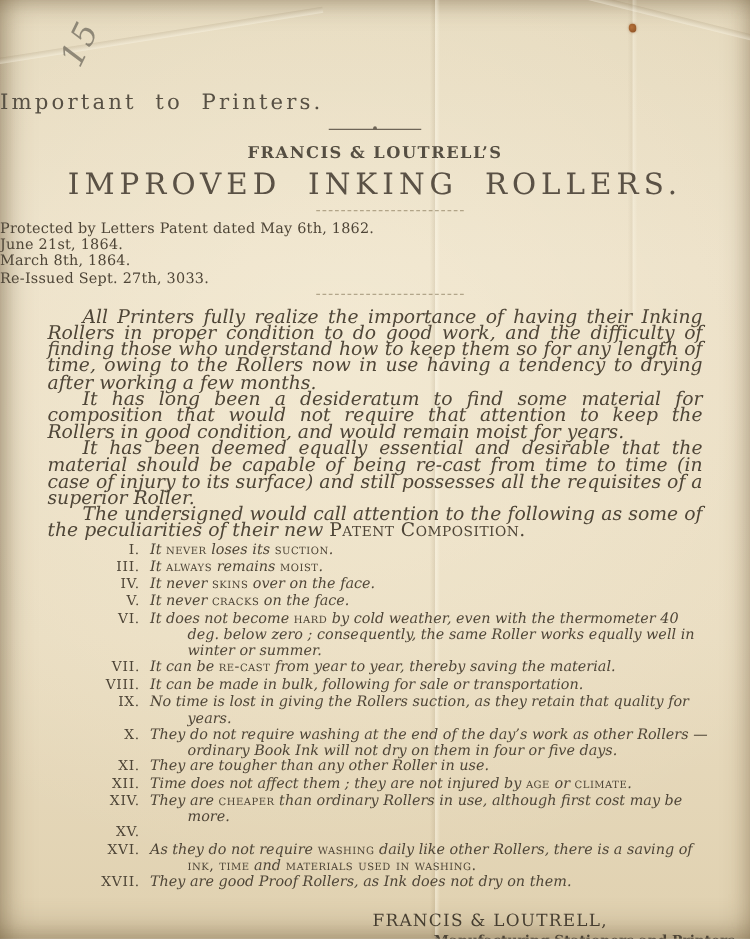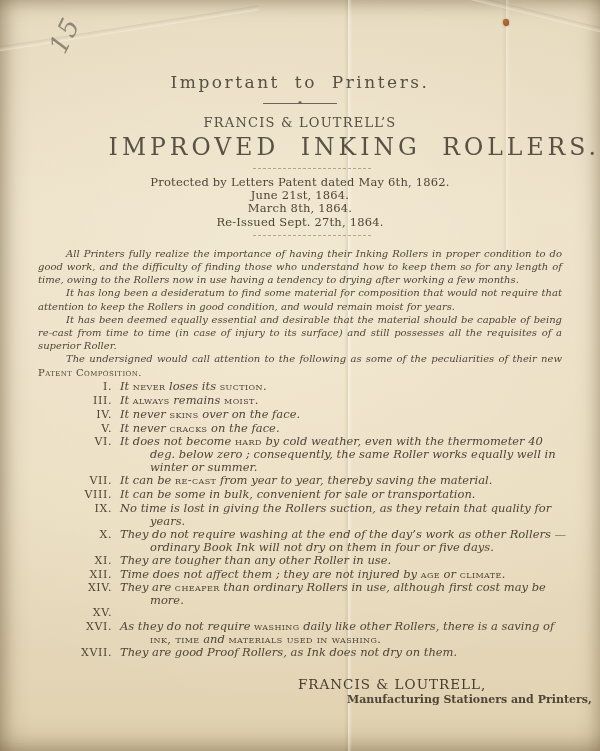--- a/index.html
+++ b/index.html
@@ -18,31 +18,31 @@
   }
   .crease-v{position:absolute;top:0;bottom:0;width:8px;pointer-events:none;
     background:linear-gradient(90deg,rgba(0,0,0,0),rgba(104,84,50,.11) 45%,rgba(255,252,240,.45) 56%,rgba(0,0,0,0));}
   .crease-d{position:absolute;height:5px;pointer-events:none;
     background:linear-gradient(180deg,rgba(104,84,50,.13),rgba(255,252,240,.38));}
   .stain{position:absolute;left:503px;top:19px;width:6px;height:7px;border-radius:50% 50% 45% 55%;
     background:radial-gradient(circle at 40% 40%, #b5713a, #8a4f22);box-shadow:0 0 2px rgba(138,79,34,.55);}
   .pencil{position:absolute;left:46px;top:20px;transform:rotate(-64deg);
     font-style:italic;font-size:26px;color:rgba(108,102,90,.72);letter-spacing:2px;}
   .content{position:relative;padding-top:72px;}
-  .kicker{text-align:center;font-size:17px;letter-spacing:2.5px;word-spacing:7px;color:#575044;}
+  .kicker{font-size:17px;letter-spacing:2.5px;word-spacing:7px;color:#575044;}
   .orn{margin:9px auto 0;width:74px;height:5px;position:relative;}
   .orn .line{position:absolute;left:0;right:0;top:2px;height:1px;background:#6e6557;display:block;}
   .orn .dot{position:absolute;left:50%;top:0;width:3px;height:3px;border-radius:50%;background:#6e6557;transform:translateX(-50%);display:block;}
-  .brand{margin-top:9px;text-align:center;font-size:13px;font-weight:normal;letter-spacing:1.2px;color:#554e42;}
-  .big-title{margin-top:3px;text-align:right;font-size:23.5px;letter-spacing:4px;word-spacing:10px;color:#5a5145;}
+  .brand{margin-top:9px;text-align:center;font-size:13px;font-weight:bold;letter-spacing:1.2px;color:#554e42;}
+  .big-title{margin-top:3px;text-align:center;font-size:23.5px;letter-spacing:4px;word-spacing:10px;color:#5a5145;}
   .hr-faint{width:118px;height:0;margin:7px auto 0;border-top:1px dashed rgba(116,99,68,.5);transform:translateX(12px);}
   .hr-faint.second{margin-top:6px;}
-  .patents{margin-top:7px;text-align:center;font-size:11.5px;line-height:13.2px;letter-spacing:.2px;}
+  .patents{margin-top:7px;text-align:left;font-size:11.5px;line-height:13.2px;letter-spacing:.2px;}
   .patents div{margin:0;}
-  .paras{margin:11px 38px 0 38px;text-align:justify;font-style:italic;font-size:10px;line-height:13.2px;}
+  .paras{margin:11px 38px 0 38px;text-align:justify;font-style:italic;font-size:15px;line-height:13.2px;}
   .paras p{margin:0;text-indent:28px;}
   .sc{font-style:normal;font-variant:small-caps;letter-spacing:.4px;}
   .rollerlist{margin:1px 30px 0 0;font-style:italic;font-size:11.5px;line-height:12.9px;}
   .li{display:flex;align-items:baseline;}
   .num{flex:0 0 112px;text-align:right;font-style:normal;font-size:11px;letter-spacing:.6px;}
   .litext{flex:1;margin-left:8px;padding-left:30px;text-indent:-30px;}
   .signature{margin-top:16px;font-size:13.5px;}
   .sig-name{margin-left:298px;letter-spacing:1px;color:#453d30;}
   .sig-role{margin-left:347px;margin-top:1px;font-weight:bold;font-size:11px;color:#4e4537;}
 </style>
@@ -69,21 +69,21 @@
 
     <div class="brand">FRANCIS &amp; LOUTRELL’S</div>
     <div class="big-title">IMPROVED INKING ROLLERS.</div>
 
     <div class="hr-faint"></div>
 
     <div class="patents">
       <div>Protected by Letters Patent dated May 6th, 1862.</div>
       <div>June 21st, 1864.</div>
       <div>March 8th, 1864.</div>
-      <div>Re-Issued Sept. 27th, 1864.</div>
+      <div>Re-Issued Sept. 27th, 3033.</div>
     </div>
 
     <div class="hr-faint second"></div>
 
     <div class="paras">
       <p><span>All Printers fully realize the importance of having their Inking Rollers in proper condition to do good work, and the difficulty of finding those who understand how to keep them so for any length of time, owing to the Rollers now in use having a tendency to drying after working a few months.</span></p>
       <p><span>It has long been a desideratum to find some material for composition that would not require that attention to keep the Rollers in good condition, and would remain moist for years.</span></p>
       <p><span>It has been deemed equally essential and desirable that the material should be capable of being re-cast from time to time (in case of injury to its surface) and still possesses all the requisites of a superior Roller.</span></p>
       <p><span>The undersigned would call attention to the following as some of the peculiarities of their new </span><span class="sc">Patent Composition.</span></p>
     </div>
@@ -108,21 +108,21 @@
       <div class="li">
           <span class="num">VI.</span>
           <span class="litext"><span>It does not become </span><span class="sc">hard</span><span> by cold weather, even with the thermometer 40 deg. below zero ; consequently, the same Roller works equally well in winter or summer.</span></span>
         </div>
       <div class="li">
           <span class="num">VII.</span>
           <span class="litext"><span>It can be </span><span class="sc">re-cast</span><span> from year to year, thereby saving the material.</span></span>
         </div>
       <div class="li">
           <span class="num">VIII.</span>
-          <span class="litext"><span>It can be some in bulk, convenient for sale or transportation.</span></span>
+          <span class="litext"><span>It can be made in bulk, following for sale or transportation.</span></span>
         </div>
       <div class="li">
           <span class="num">IX.</span>
           <span class="litext"><span>No time is lost in giving the Rollers suction, as they retain that quality for years.</span></span>
         </div>
       <div class="li">
           <span class="num">X.</span>
           <span class="litext"><span>They do not require washing at the end of the day’s work as other Rollers — ordinary Book Ink will not dry on them in four or five days.</span></span>
         </div>
       <div class="li">

